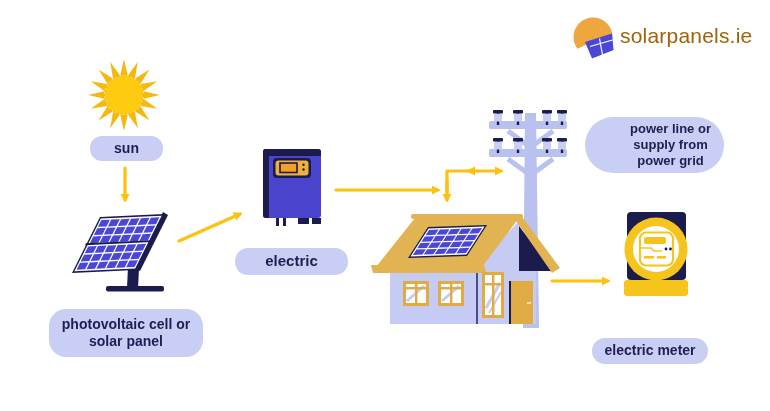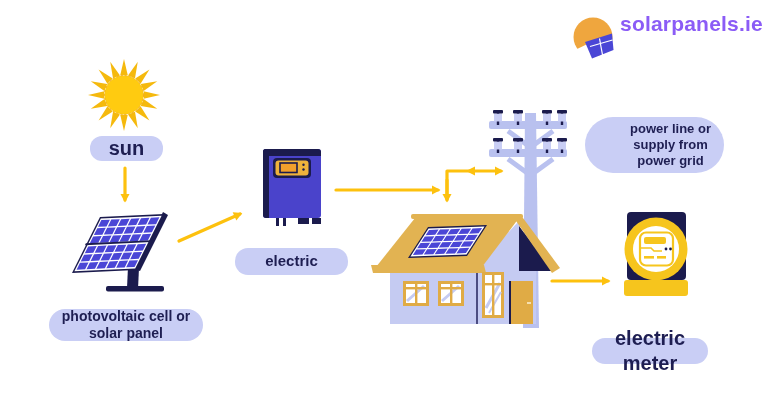--- a/index.html
+++ b/index.html
@@ -1,24 +1,24 @@
 <!DOCTYPE html>
 <html><head>
 <meta charset="utf-8">
 <style>
   html,body{margin:0;padding:0;background:#ffffff;}
   .stage{position:relative;width:770px;height:411px;background:#ffffff;overflow:hidden;
          font-family:"Liberation Sans",sans-serif;}
   .pill{position:absolute;background:#c9cef5;color:#1e1e52;font-weight:700;
         display:flex;align-items:center;justify-content:center;text-align:center;
         white-space:pre-line;border-radius:14px;line-height:1.25;}
-  .pill.sm{font-size:20px;}
+  .pill.sm{font-size:14px;}
   .brand{position:absolute;left:573px;top:16px;height:42px;display:flex;align-items:center;}
-  .brand-name{position:absolute;left:620px;top:12px;font-size:21px;font-weight:700;
-              color:#8b5cf6;letter-spacing:.2px;}
+  .brand-name{position:absolute;left:620px;top:24px;font-size:21px;font-weight:400;
+              color:#a16207;letter-spacing:.2px;}
   svg{position:absolute;left:0;top:0;}
   .c-navy{fill:#1b1b4d}.c-gold{fill:#e2b352}.c-wall{fill:#c5cbf2}
   .c-pole{fill:#b9c1ef}.c-frame{fill:#e0ab45}
   .arrow{stroke:#fdc10e;stroke-width:3.2;fill:none;stroke-linecap:round;stroke-linejoin:round;}
 </style>
 </head>
 <body>
 
 <div class="stage">
 
@@ -249,21 +249,21 @@
       <line x1="590" y1="46.5" x2="612.5" y2="40" stroke="#ffffff" stroke-width="1.2"></line>
       <line x1="599.5" y1="38.5" x2="602.5" y2="55" stroke="#ffffff" stroke-width="1.2"></line>
     </g>
   </svg>
 
   <div class="brand"></div>
   <div class="brand-name">solarpanels.ie</div>
 
   <div class="pill sm" style="left:90px;top:136px;width:73px;height:25px;border-radius:12px;">sun</div>
 
-  <div class="pill" style="left:49px;top:309px;width:154px;height:32px;font-size:14px;border-radius:17px;">photovoltaic cell or
+  <div class="pill" style="left:49px;top:309px;width:154px;height:48px;font-size:14px;border-radius:17px;">photovoltaic cell or
 solar panel</div>
 
   <div class="pill" style="left:235px;top:248px;width:113px;height:27px;font-size:15px;border-radius:13px;">electric</div>
 
   <div class="pill" style="left:585px;top:117px;width:107px;height:56px;font-size:13px;border-radius:28px;padding-left:32px;">power line or
 supply from
 power grid</div>
 
   <div class="pill sm" style="left:592px;top:310px;width:116px;height:26px;border-radius:13px;margin-top:28px;">electric meter</div>
 </div>

